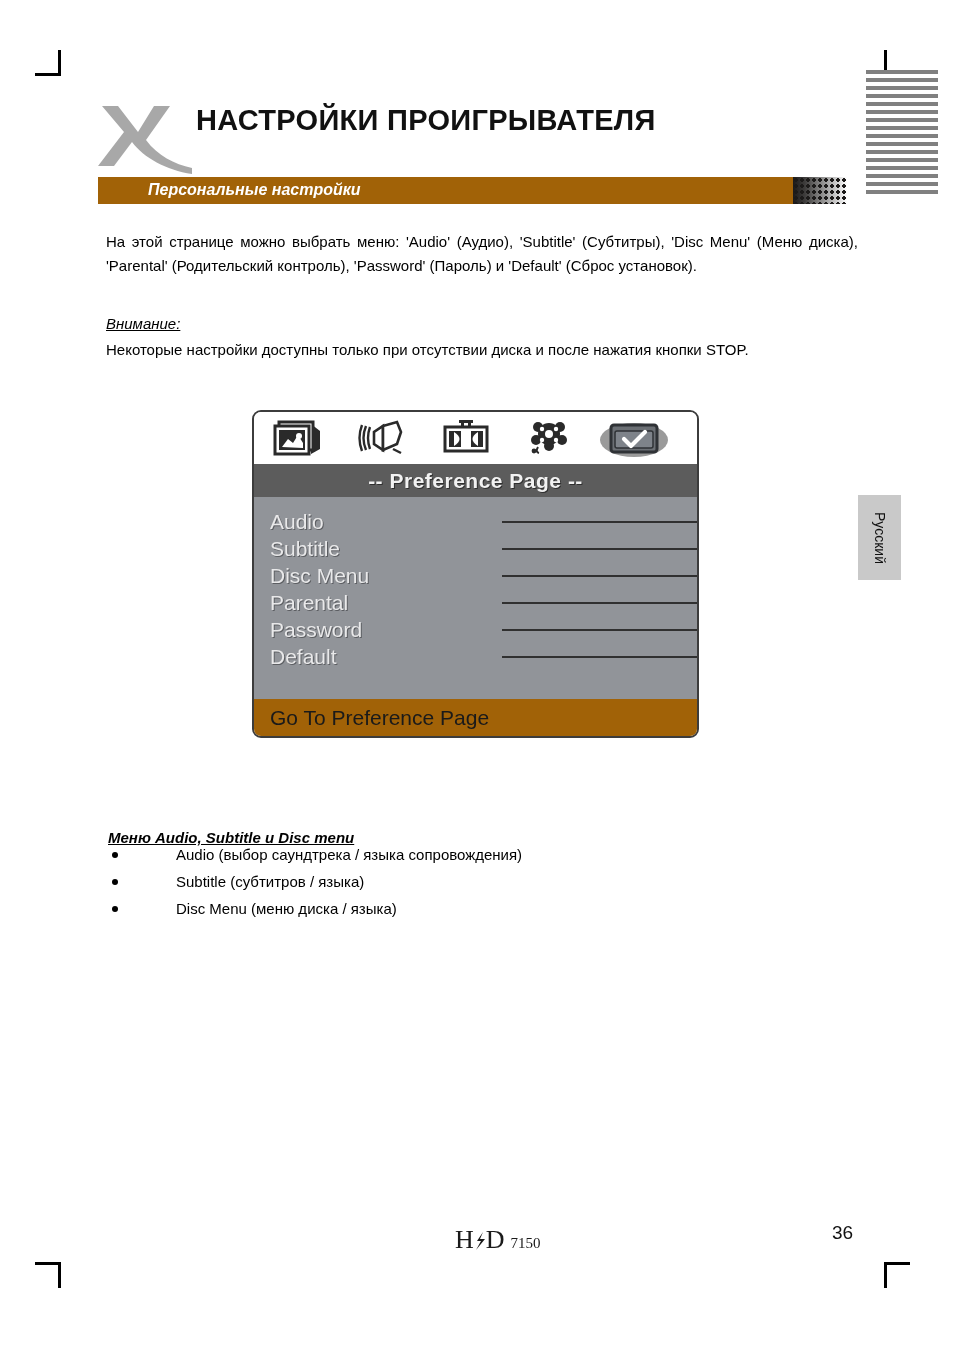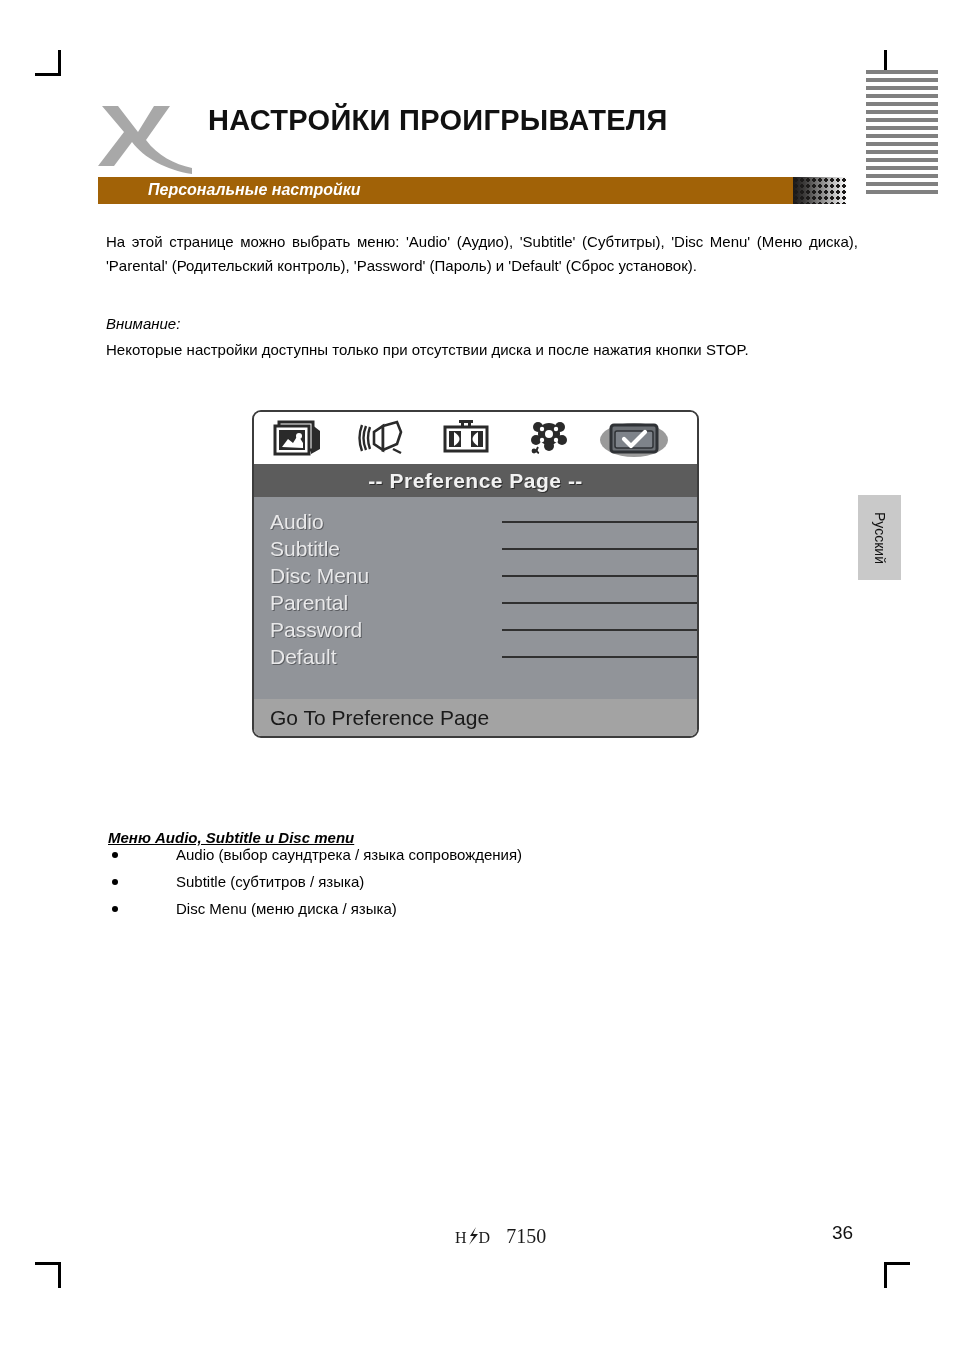--- a/index.html
+++ b/index.html
@@ -65,21 +65,21 @@
   }
   #brand-logo {
     position: absolute;
     left: 96px;
     top: 2px;
     width: 96px;
     height: 76px;
   }
   #page-title {
     position: absolute;
-    left: 208px;
+    left: 196px;
     top: 8px;
     font-size: 29px;
     font-weight: bold;
     letter-spacing: 0.3px;
     color: #111111;
     white-space: nowrap;
     font-family: "Liberation Sans", sans-serif;
   }
 
   
@@ -124,20 +124,21 @@
     color: #000;
   }
   #intro-paragraph { top: 230px; }
   #notice-label {
     position: absolute;
     left: 106px;
     top: 315px;
     font-size: 15px;
     font-style: italic;
     color: #000;
+    text-decoration: underline;
   }
   #notice-paragraph { top: 338px; }
 
   
   #osd-panel {
     position: absolute;
     left: 252px;
     top: 410px;
     width: 447px;
     height: 328px;
@@ -222,21 +223,21 @@
     top: 12px;
     height: 2px;
     background: #303030;
   }
   #osd-footer {
     position: absolute;
     left: 0;
     bottom: 0;
     width: 100%;
     height: 37px;
-    background: #a3a3a3;
+    background: #a16207;
     display: flex;
     align-items: center;
   }
   #osd-footer-text {
     margin-left: 16px;
     font-size: 21px;
     color: #1a1a1a;
     font-family: "Liberation Sans", sans-serif;
     white-space: nowrap;
   }
@@ -304,27 +305,27 @@
   #footer-logo {
     position: absolute;
     left: 455px;
     top: 1225px;
     display: flex;
     align-items: baseline;
     font-family: "Liberation Serif", serif;
     color: #1a1a1a;
   }
   #footer-logo-main {
-    font-size: 16px;
+    font-size: 26px;
     letter-spacing: 0px;
     position: relative;
   }
   #footer-logo-model {
-    font-size: 20px;
-    margin-left: 16px;
+    font-size: 15px;
+    margin-left: 6px;
   }
   #page-number {
     position: absolute;
     left: 832px;
     top: 1222px;
     font-size: 19px;
     color: #111;
   }
 </style>
 </head>

